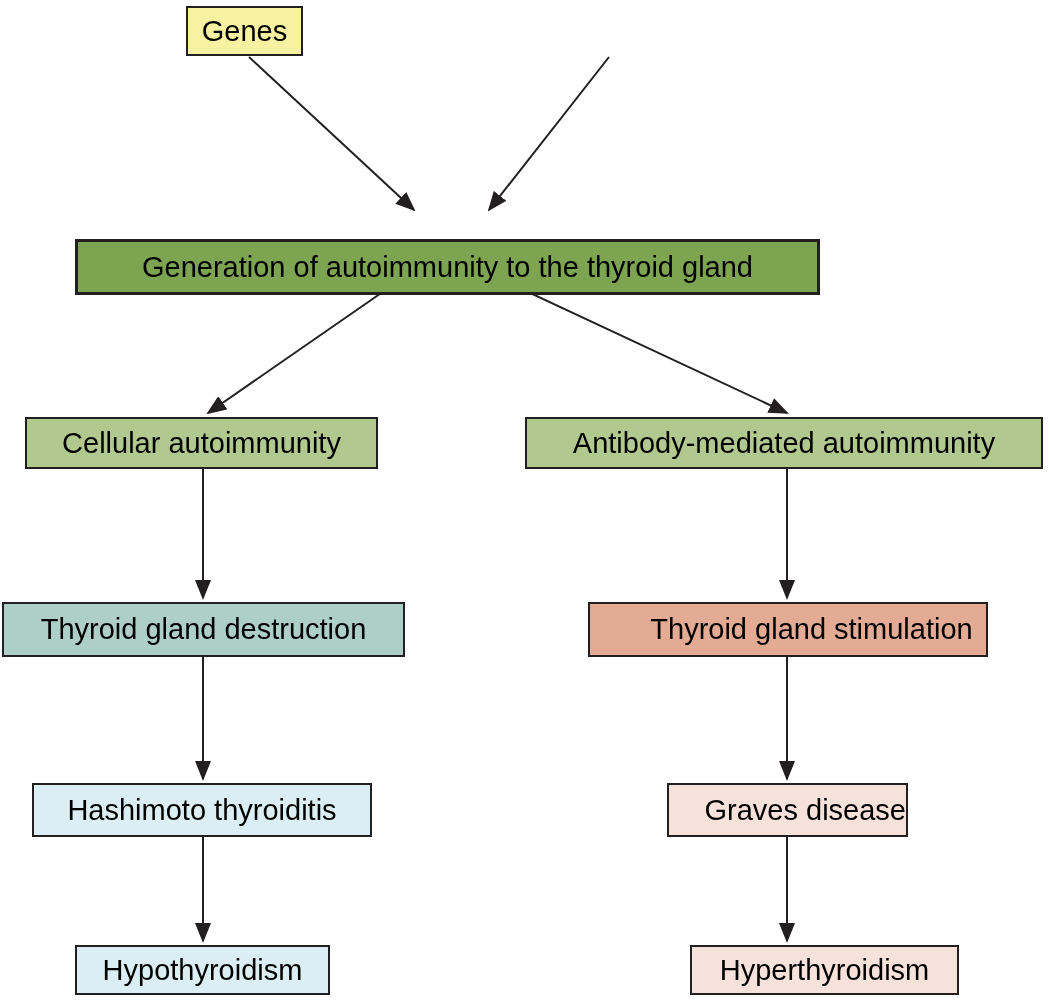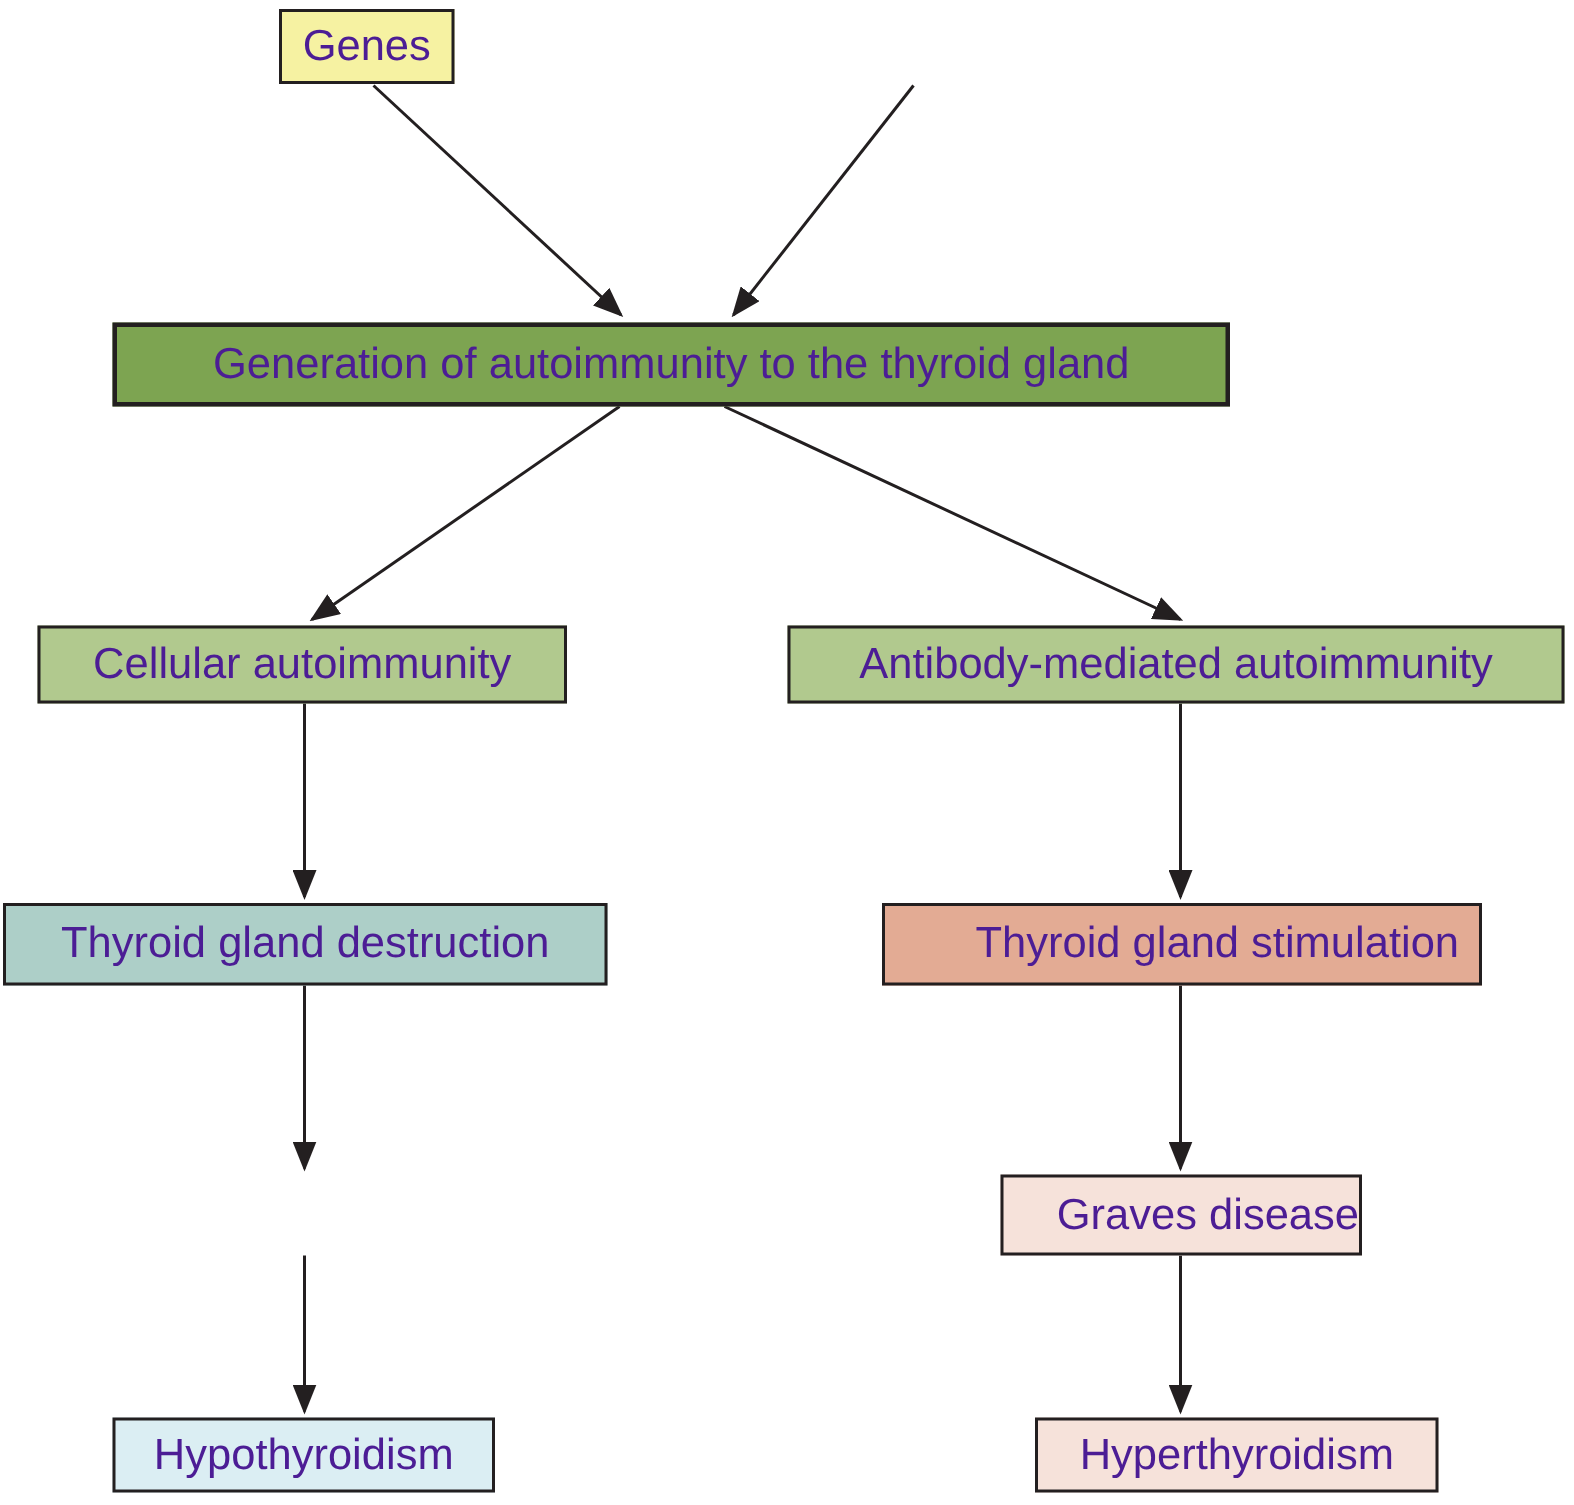--- a/index.html
+++ b/index.html
@@ -2,21 +2,21 @@
 <html><head>
 <meta charset="utf-8">
 <style>
   html, body { margin: 0; padding: 0; background: #ffffff; }
   .canvas {
     position: relative;
     width: 1049px;
     height: 1003px;
     background: #ffffff;
     font-family: "Liberation Sans", sans-serif;
-    color: #4c1d95;
+    color: #000000;
     overflow: hidden;
   }
   .arrows {
     position: absolute;
     left: 0; top: 0;
     width: 1049px; height: 1003px;
   }
   .node {
     position: absolute;
     display: flex;
@@ -63,40 +63,43 @@
     <line class="arrow-line" x1="787" y1="469" x2="787" y2="598" marker-end="url(#ah)"></line>
     <line class="arrow-line" x1="787" y1="657" x2="787" y2="779" marker-end="url(#ah)"></line>
     <line class="arrow-line" x1="787" y1="837" x2="787" y2="941" marker-end="url(#ah)"></line>
   </svg>
 
   <div class="node n-genes" style="background-color: rgb(246, 242, 162);">
     <span>Genes</span>
   </div>
 
 
-  <div class="node n-generation" style="background-color: rgb(125, 164, 81);">
+  <div class="node n-generation" style="background-color: rgb(125, 164, 81); margin-top: 24px;">
     <span>Generation of autoimmunity to the thyroid gland</span>
   </div>
 
   <div class="node n-cellular" style="background-color: rgb(177, 201, 142);">
     <span>Cellular autoimmunity</span>
   </div>
 
   <div class="node n-antibody" style="background-color: rgb(177, 201, 142);">
     <span>Antibody-mediated autoimmunity</span>
   </div>
 
   <div class="node n-destruction" style="background-color: rgb(173, 207, 200);">
     <span>Thyroid gland destruction</span>
   </div>
 
   <div class="node n-stimulation" style="background-color: rgb(227, 171, 148); padding-left: 47px;">
     <span>Thyroid gland stimulation</span>
   </div>
 
+  <div class="node n-hashimoto" style="background-color: rgb(219, 238, 243);">
+    <span>Hashimoto thyroiditis</span>
+  </div>
 
   <div class="node n-graves" style="background-color: rgb(246, 226, 218);">
     <span>Graves disease</span>
   </div>
 
   <div class="node n-hypothyroidism" style="background-color: rgb(219, 238, 243);">
     <span>Hypothyroidism</span>
   </div>
 
   <div class="node n-hyperthyroidism" style="background-color: rgb(246, 226, 218);">

